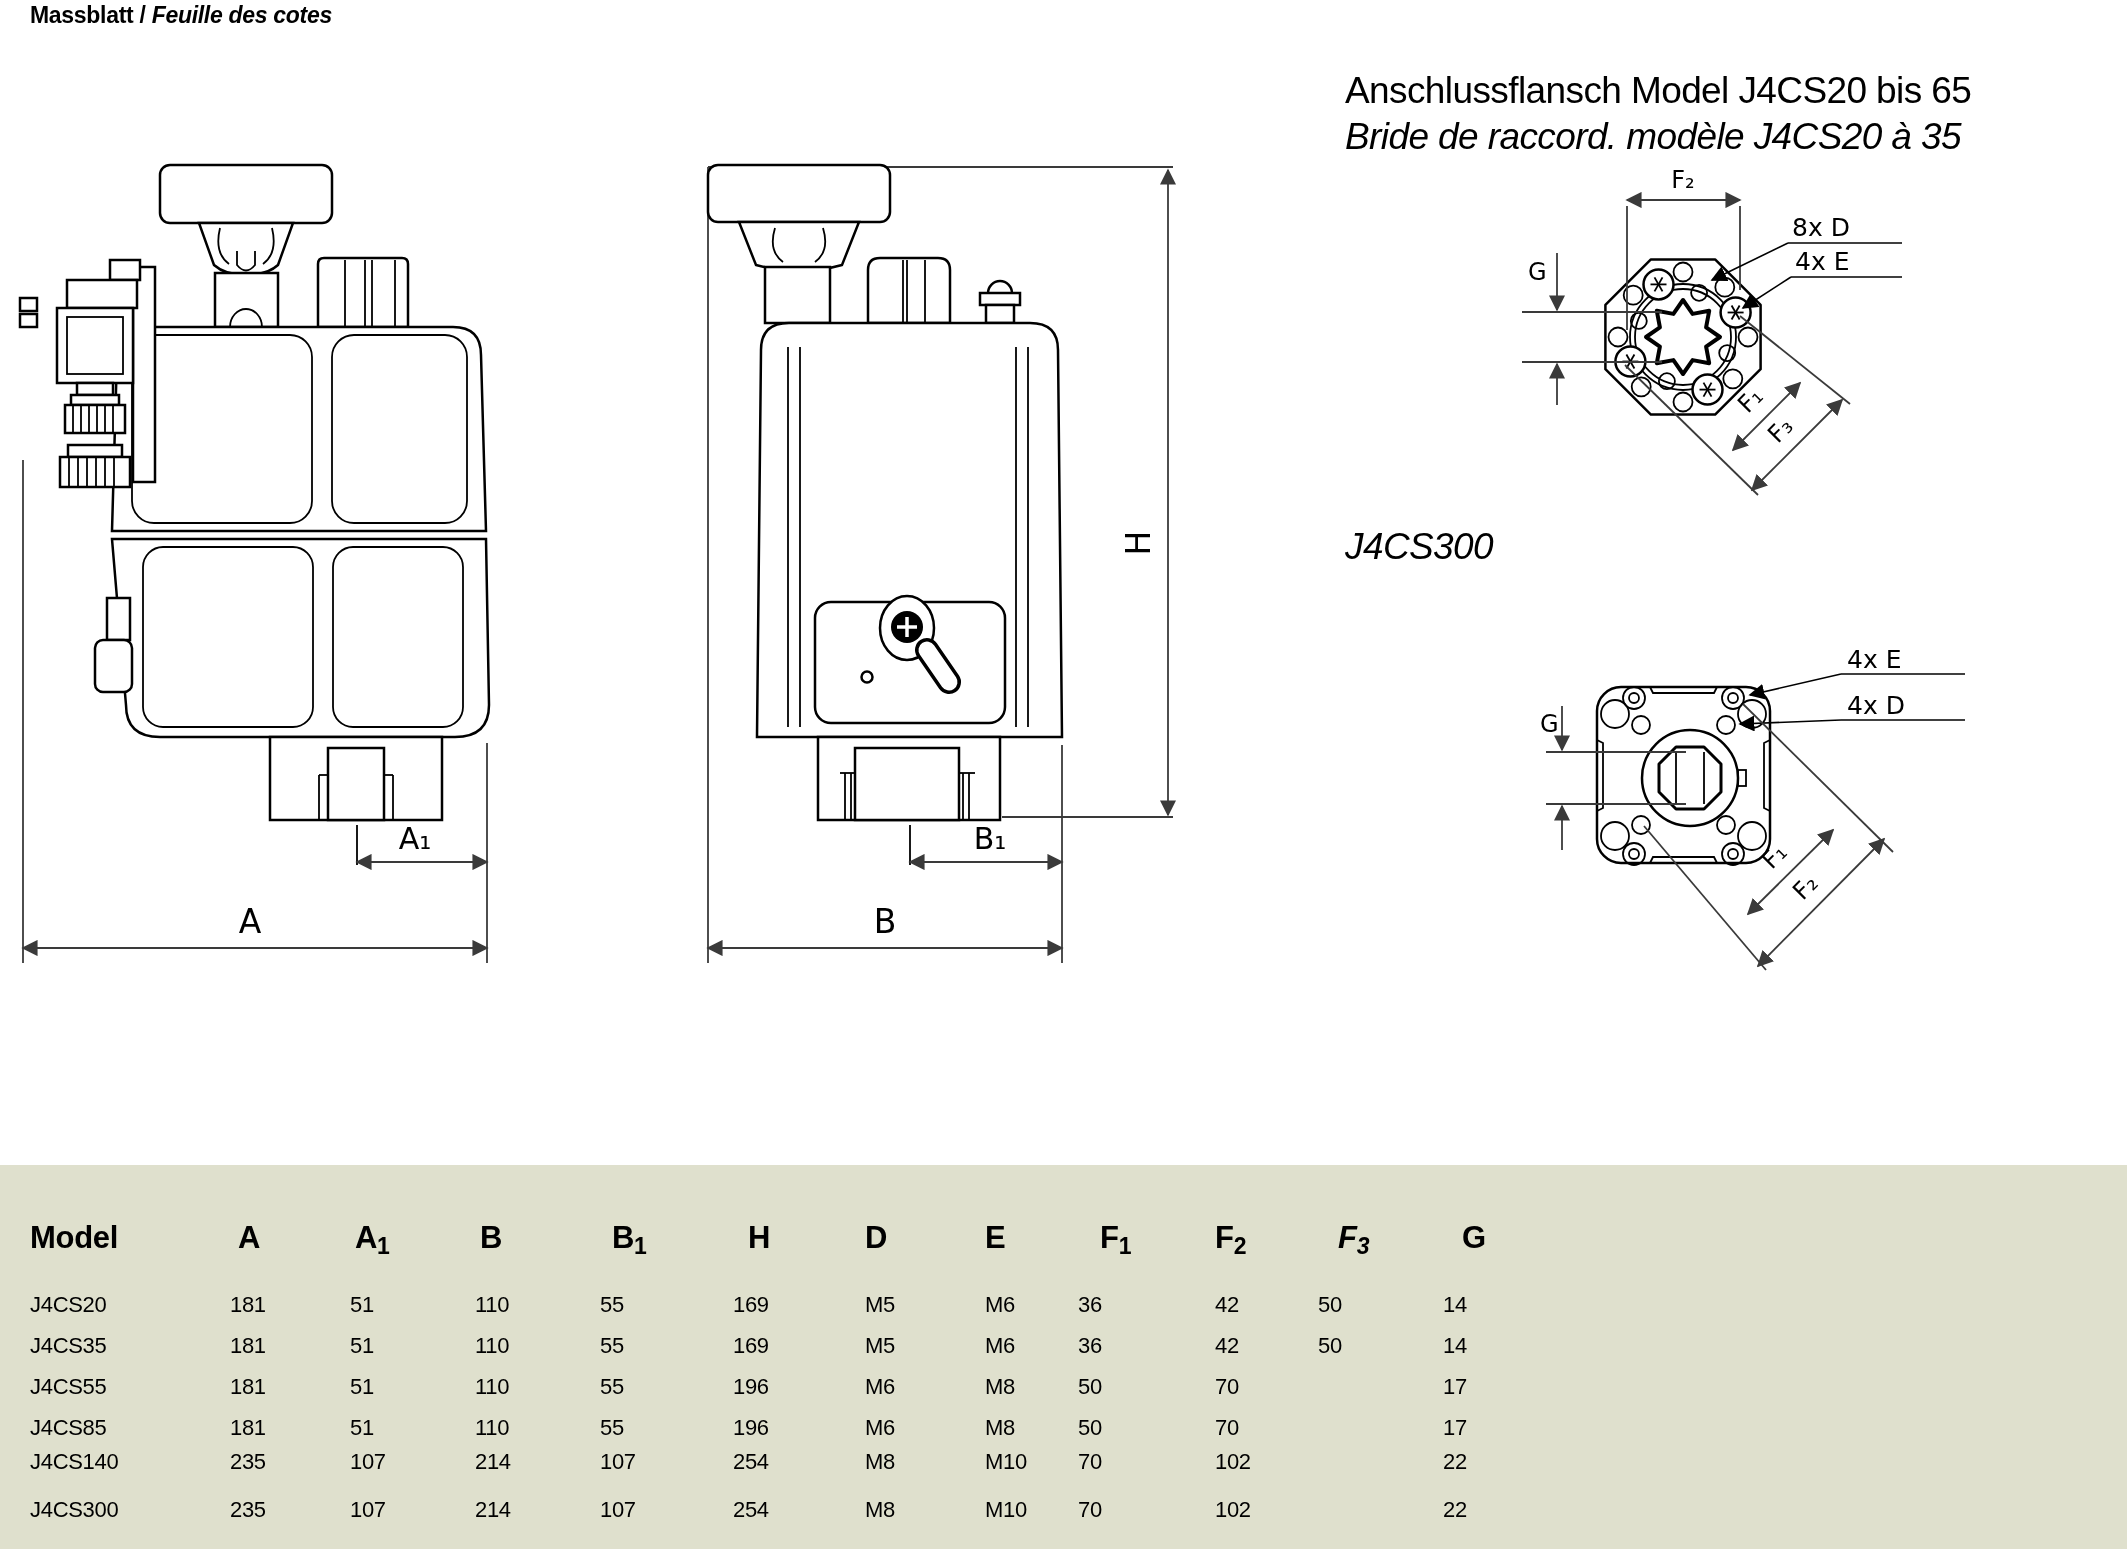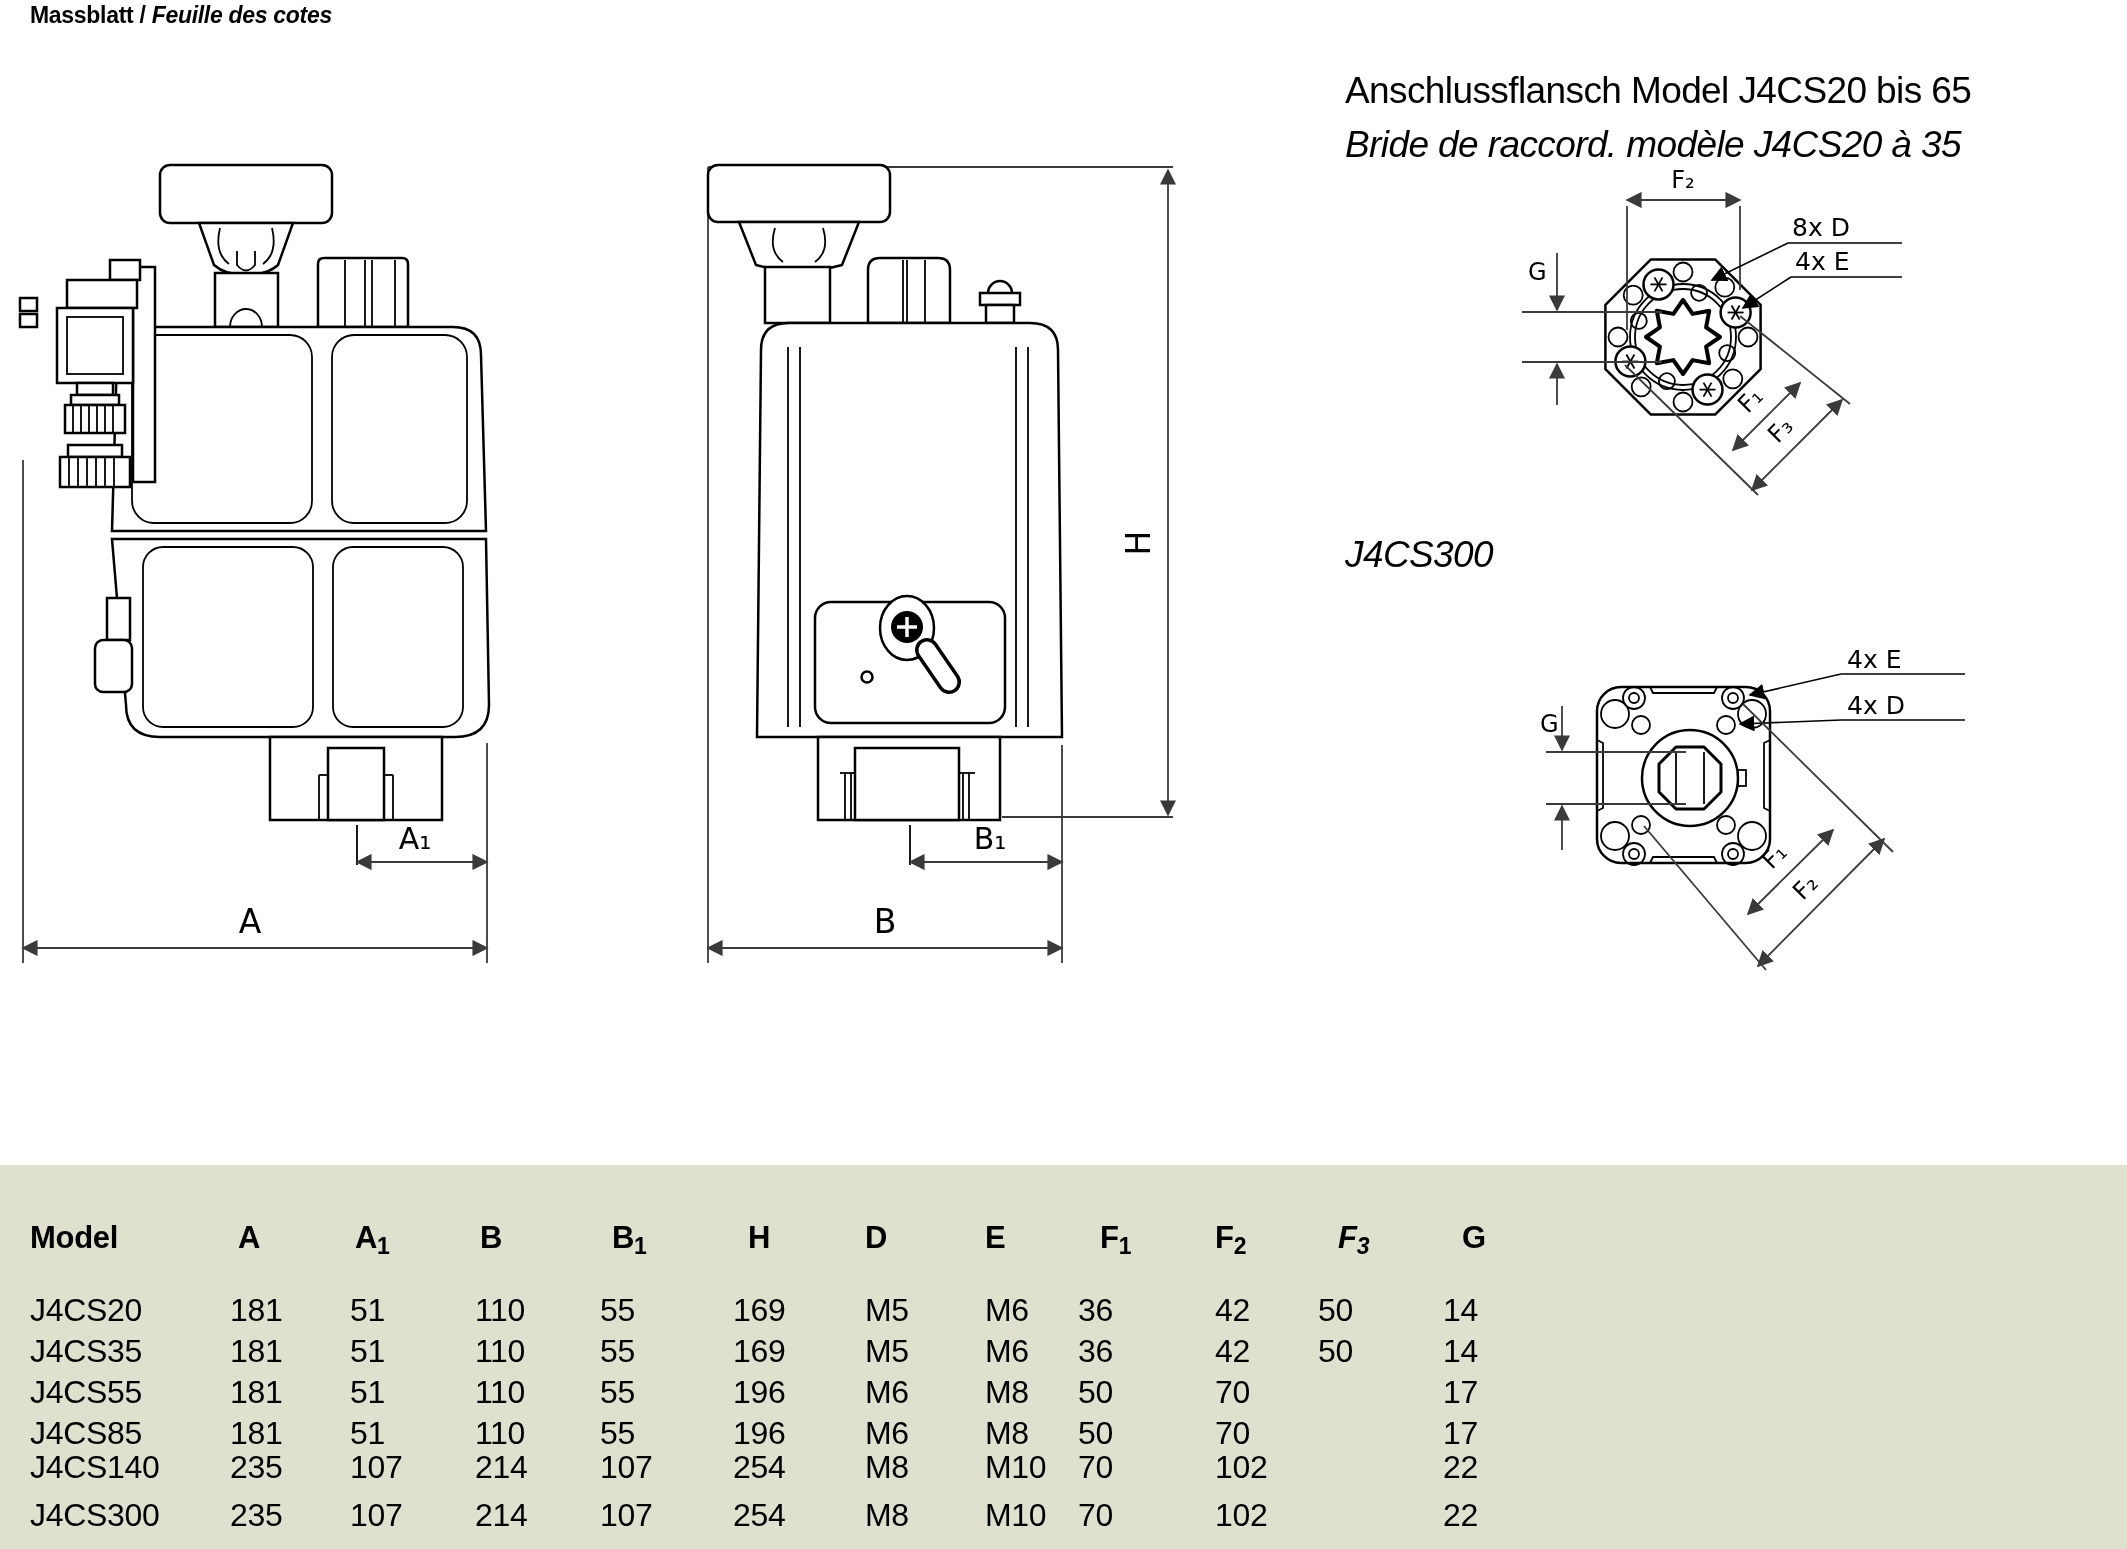--- a/index.html
+++ b/index.html
@@ -4,33 +4,33 @@
 <style>
   html,body{margin:0;padding:0;}
   body{width:2127px;height:1549px;position:relative;background:#ffffff;
        font-family:"Liberation Sans",sans-serif;color:#000;overflow:hidden;}
   .abs{position:absolute;}
   
   .title{left:30px;top:2px;font-size:23px;font-weight:bold;letter-spacing:-0.3px;}
   .title .fr{font-style:italic;}
   
   .heading{font-size:37px;line-height:46px;letter-spacing:-0.6px;white-space:nowrap;}
-  .heading .it{font-style:italic;margin-top:8px;}
+  .heading .it{font-style:italic;}
   .hd1{left:1345px;top:68px;}
   .hd2{left:1345px;top:524px;}
   
   svg{position:absolute;overflow:visible;}
   svg text{font-family:"DejaVu Sans","Liberation Sans",sans-serif;fill:#000;}
   .objf{stroke:#000;stroke-width:2.5;fill:#fff;}
   .thin{stroke:#000;stroke-width:1.8;fill:none;}
   .dim{stroke:#3a3a3a;stroke-width:1.8;fill:none;}
   .ldr{stroke:#000;stroke-width:1.6;fill:none;}
   
   .tableband{left:0;top:1165px;width:2127px;height:384px;background:#dfe0cd;}
-  .trow{position:absolute;left:0;width:2127px;height:38px;font-size:32px;letter-spacing:-0.3px;}
+  .trow{position:absolute;left:0;width:2127px;height:38px;font-size:22px;letter-spacing:-0.3px;}
   .thead{font-weight:bold;font-size:31px;}
   .cell{position:absolute;top:0;white-space:nowrap;}
   .sub{font-size:23px;vertical-align:-6px;}
   .r{}
   
   .c0{left:30px;width:200px;text-align:left;}
   .c1{left:230px;width:65px;}
   .c2{left:350px;width:65px;}
   .c3{left:475px;width:65px;}
   .c4{left:600px;width:65px;}

